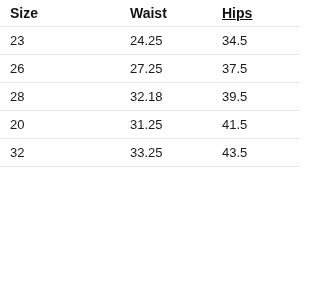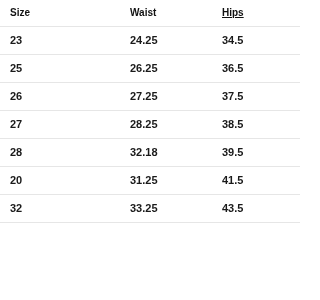--- a/index.html
+++ b/index.html
@@ -15,31 +15,31 @@
     overflow: hidden;
   }
   .size-table {
     width: 300px;
     border-collapse: collapse;
     table-layout: fixed;
   }
   .size-table th,
   .size-table td {
     text-align: left;
-    font-size: 11px;
+    font-size: 13px;
     line-height: 1;
     padding: 0;
     height: 27px;
     vertical-align: middle;
     border-bottom: 1px solid #e6e6e6;
-    font-weight: bold;
+    font-weight: normal;
   }
   .size-table thead th {
     font-weight: bold;
-    font-size: 10px;
+    font-size: 14px;
     height: 26px;
     color: #111111;
   }
   .col-size   { width: 120px; padding-left: 10px !important; }
   .col-waist  { width: 92px; }
   .col-hips   { width: 88px; text-decoration: underline; }
   .size-table tbody td:first-child { padding-left: 10px !important; }
 </style>
 </head>
 <body>
@@ -52,33 +52,23 @@
       <th class="col-hips">Hips</th>
     </tr>
   </thead>
   <tbody>
     <tr>
       <td>23</td>
       <td>24.25</td>
       <td>34.5</td>
     </tr>
     <tr>
-      <td>25</td>
-      <td>26.25</td>
-      <td>36.5</td>
-    </tr>
-    <tr>
       <td>26</td>
       <td>27.25</td>
       <td>37.5</td>
-    </tr>
-    <tr>
-      <td>27</td>
-      <td>28.25</td>
-      <td>38.5</td>
     </tr>
     <tr>
       <td>28</td>
       <td>32.18</td>
       <td>39.5</td>
     </tr>
     <tr>
       <td>20</td>
       <td>31.25</td>
       <td>41.5</td>

